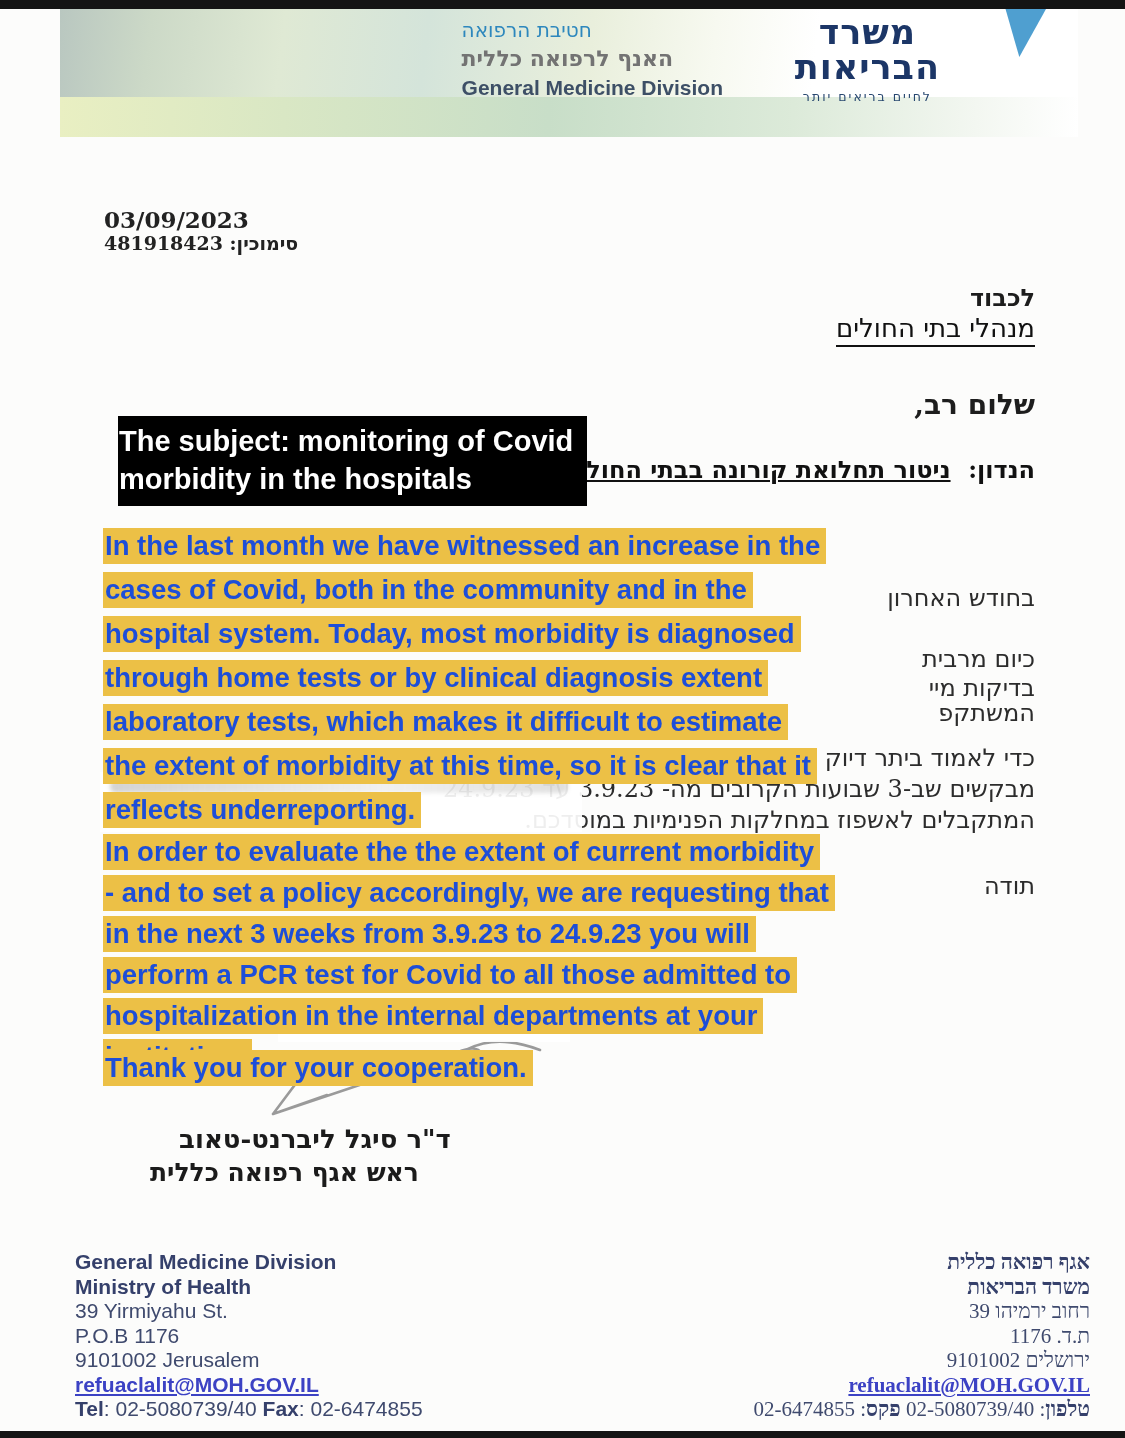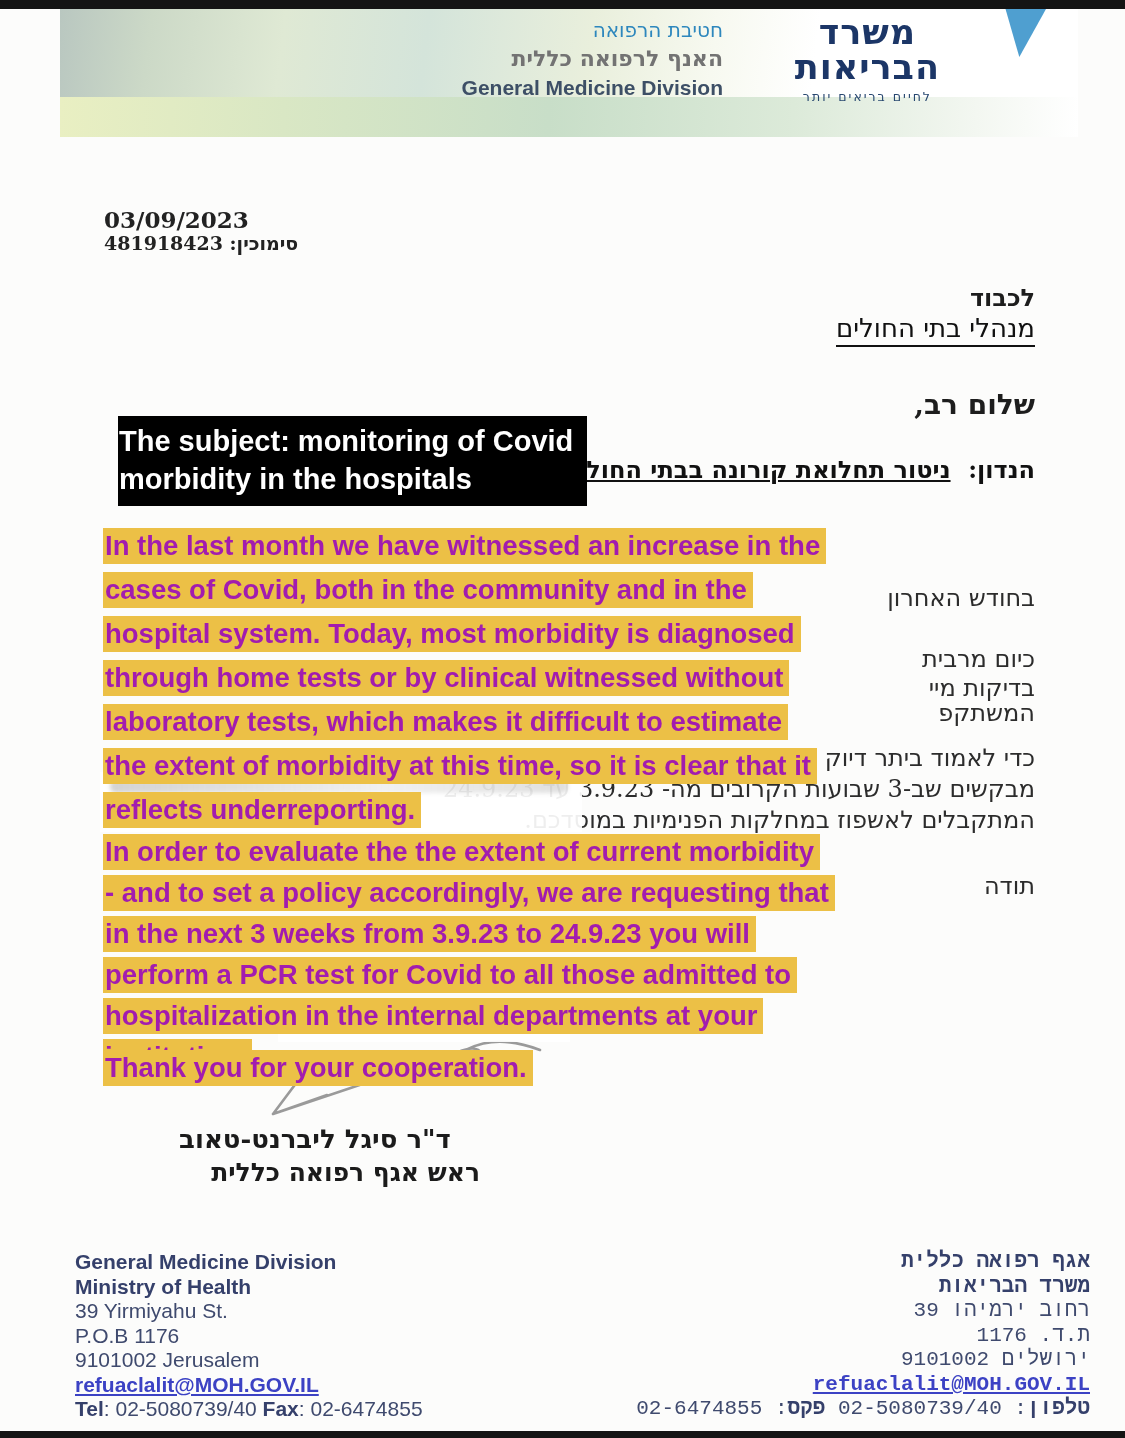--- a/index.html
+++ b/index.html
@@ -19,21 +19,21 @@
     background:linear-gradient(97deg,#b9c7c0 0%,#ccd9c7 9%,#dfe9d4 22%,#d4e4da 36%,#e9efdc 52%,#f7f9f0 64%,#ffffff 74%);
   }
   .header-grad-bottom{
     position:absolute;left:0;top:88px;width:100%;height:40px;
     background:linear-gradient(92deg,#e9efc2 0%,#d9e7c4 22%,#c8dec8 48%,#dcead9 72%,#f3f7f1 90%,#ffffff 100%);
   }
   .logo-triangle{
     position:absolute;left:940px;top:0;width:46px;height:50px;
     background:#4f9fd0;clip-path:polygon(12% 0,100% 0,42% 96%);
   }
-  .division-block{position:absolute;right:355px;top:8px;text-align:right;line-height:1.35;}
+  .division-block{position:absolute;right:355px;top:8px;line-height:1.35;}
   .division-he1{color:#2d87bd;font-size:20px;font-family:"DejaVu Sans",sans-serif;}
   .division-he2{color:#737373;font-size:22px;font-weight:bold;font-family:"DejaVu Sans",sans-serif;}
   .division-en{color:#3d4f66;font-size:21px;font-weight:bold;}
   .logo-block{position:absolute;right:138px;top:6px;text-align:center;font-family:"DejaVu Sans",sans-serif;}
   .logo-main{color:#1c3667;font-weight:bold;font-size:35px;line-height:1.0;letter-spacing:1px;}
   .logo-tagline{color:#27476f;font-size:12.5px;margin-top:4px;letter-spacing:2px;}
 
   
   .heb{font-family:"DejaVu Serif","DejaVu Sans",sans-serif;}
   .date-line{position:absolute;left:104px;top:206px;font-size:23px;color:#222;font-weight:bold;font-family:"DejaVu Serif","DejaVu Sans",sans-serif;}
@@ -61,32 +61,32 @@
   .cover{position:absolute;background:rgba(255,255,255,0.92);z-index:2;}
   .cover .smudge{height:13px;margin:8px 14px 0 10px;border-radius:6px;
     background:linear-gradient(90deg,rgba(110,110,110,0.30),rgba(110,110,110,0.10) 60%,rgba(110,110,110,0.22));
     filter:blur(2px);}
   .blessing{position:absolute;left:300px;top:1008px;z-index:3;font-size:23px;color:#1d1d1d;letter-spacing:7px;font-weight:bold;font-family:"DejaVu Serif","DejaVu Sans",sans-serif;white-space:nowrap;}
 
   
   .hl-block{position:absolute;left:103px;z-index:3;}
   .hl-row{line-height:40px;white-space:nowrap;}
   .hl-block.tight .hl-row{line-height:37px;}
-  .hl{background:#ecc046;color:#a21caf;font-weight:bold;font-size:27.5px;padding:2px 6px 3px 2px;}
+  .hl{background:#ecc046;color:#1d4ed8;font-weight:bold;font-size:27.5px;padding:2px 6px 3px 2px;}
   .thanks-en{position:absolute;left:103px;top:1052px;z-index:3;white-space:nowrap;}
 
   
   .scribble{position:absolute;left:235px;top:1036px;z-index:1;}
   .sig-name{position:absolute;left:150px;top:1124px;width:330px;text-align:center;font-size:26px;font-weight:bold;color:#1b1b1b;direction:rtl;font-family:"DejaVu Serif","DejaVu Sans",sans-serif;}
-  .sig-title{position:absolute;left:150px;top:1158px;width:330px;text-align:right;font-size:25px;font-weight:bold;color:#1b1b1b;direction:rtl;font-family:"DejaVu Serif","DejaVu Sans",sans-serif;}
+  .sig-title{position:absolute;left:150px;top:1158px;width:330px;text-align:left;font-size:25px;font-weight:bold;color:#1b1b1b;direction:rtl;font-family:"DejaVu Serif","DejaVu Sans",sans-serif;}
 
   
   .footer-col{position:absolute;top:1250px;font-size:21px;line-height:24.5px;color:#3f4a6e;}
   .footer-col.left{left:75px;}
-  .footer-col.right{right:35px;direction:rtl;font-family:Liberation Mono, monospace;margin-left:44px;}
+  .footer-col.right{right:35px;direction:rtl;font-family:Liberation Serif, serif;margin-left:44px;}
   .footer-col .b{font-weight:bold;color:#35406b;}
   .footer-col a{color:#3c42c4;text-decoration:underline;font-weight:bold;}
 </style>
 </head>
 <body>
 
 <div class="page">
   <div class="bar top"></div>
 
   <div class="header-band">
@@ -133,21 +133,21 @@
   <div class="cover" style="left:100px;top:772px;width:482px;height:60px;">
     <div class="smudge"></div>
   </div>
   <div class="cover" style="left:278px;top:998px;width:292px;height:44px;"></div>
   <div class="blessing">ב ב ר כ ה,</div>
 
   <div class="hl-block" style="top:526px">
       <div class="hl-row"><span class="hl">In the last month we have witnessed an increase in the</span></div>
       <div class="hl-row"><span class="hl">cases of Covid, both in the community and in the</span></div>
       <div class="hl-row"><span class="hl">hospital system. Today, most morbidity is diagnosed</span></div>
-      <div class="hl-row"><span class="hl">through home tests or by clinical witnessed without</span></div>
+      <div class="hl-row"><span class="hl">through home tests or by clinical diagnosis extent</span></div>
       <div class="hl-row"><span class="hl">laboratory tests, which makes it difficult to estimate</span></div>
       <div class="hl-row"><span class="hl">the extent of morbidity at this time, so it is clear that it</span></div>
       <div class="hl-row"><span class="hl">reflects underreporting.</span></div>
     </div>
 
   <div class="hl-block tight" style="top:833px">
       <div class="hl-row"><span class="hl">In order to evaluate the the extent of current morbidity</span></div>
       <div class="hl-row"><span class="hl">- and to set a policy accordingly, we are requesting that</span></div>
       <div class="hl-row"><span class="hl">in the next 3 weeks from 3.9.23 to 24.9.23 you will</span></div>
       <div class="hl-row"><span class="hl">perform a PCR test for Covid to all those admitted to</span></div>

